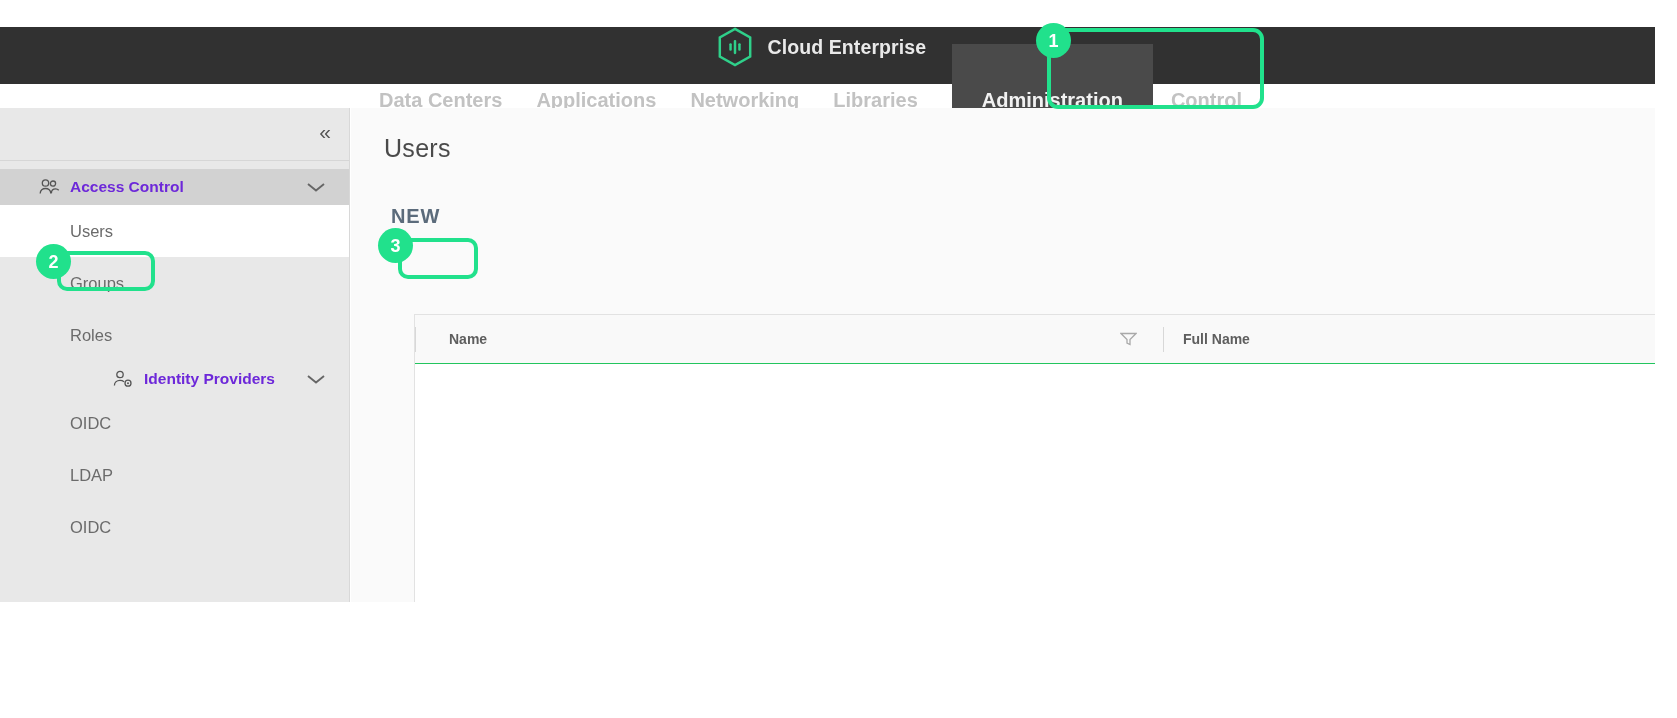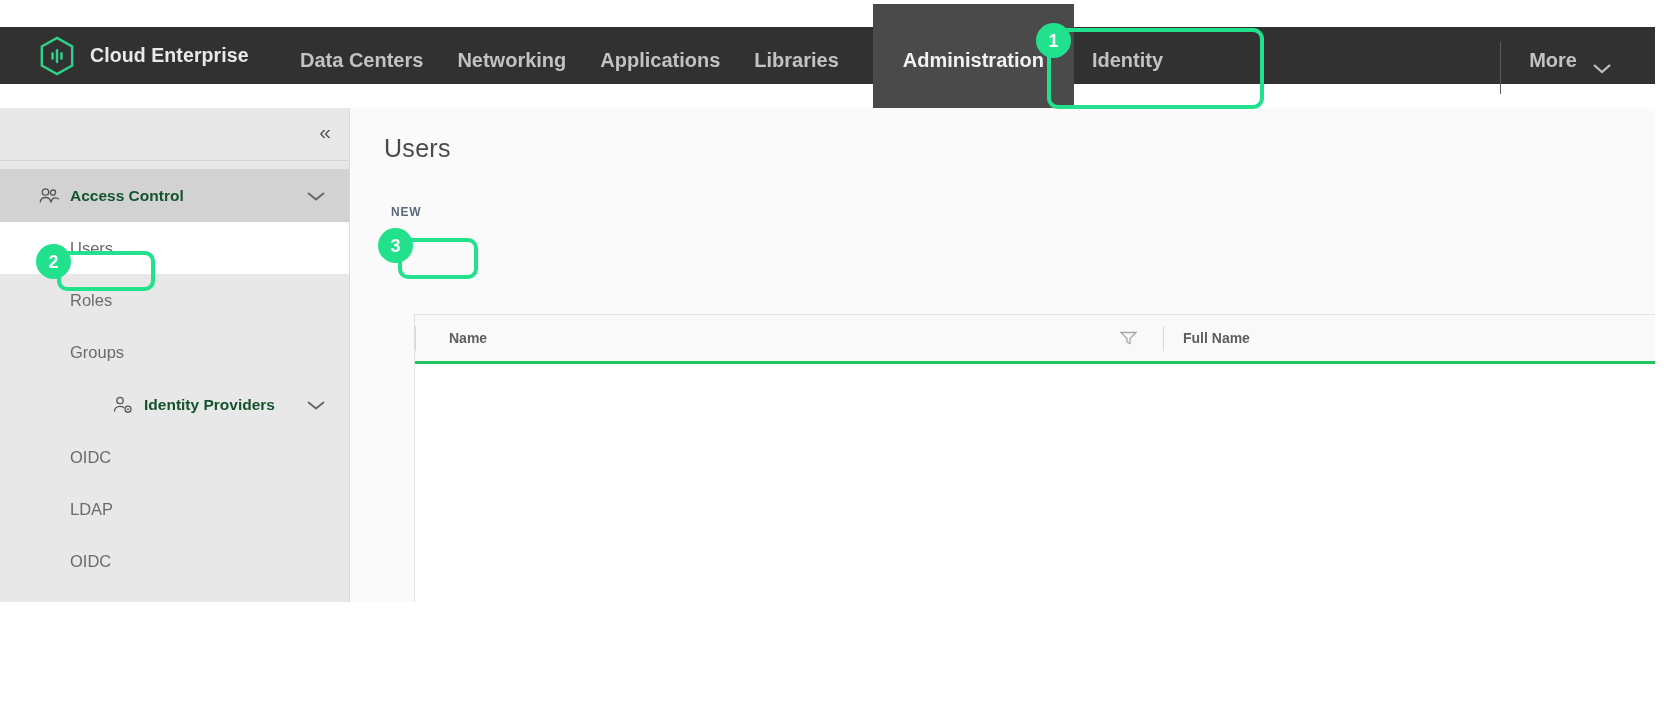--- a/index.html
+++ b/index.html
@@ -21,20 +21,22 @@
     background: #ffffff;
   }
 
   
   #topnav {
     position: absolute;
     left: 0; top: 0;
     width: 1655px; height: 57px;
     background: #313131;
     display: flex;
+    align-items: center;
+    flex-direction: column;
   }
   #brand {
     display: flex;
     align-items: center;
     padding-left: 38px;
     width: 300px;
     box-sizing: border-box;
   }
   #brand-logo {
     width: 38px; height: 40px;
@@ -115,28 +117,28 @@
     border-bottom: 1px solid #d6d6d6;
   }
   #sidebar-collapse-btn {
     position: absolute;
     right: 18px; top: 13px;
     color: #545454;
     font-size: 21px;
     line-height: 22px;
   }
   .side-group {
-    height: 53px;
+    height: 36px;
     display: flex;
     align-items: center;
     padding-left: 38px;
     box-sizing: border-box;
     position: relative;
     background: #d2d2d2;
-    color: #14532d;
+    color: #6d28d9;
     font-size: 15.5px;
     font-weight: bold;
     margin-top: 8px;
   }
   .side-group .grp-icon {
     width: 22px; height: 22px;
     margin-right: 10px;
     display: flex; align-items: center; justify-content: center;
     flex: none;
   }
@@ -172,42 +174,42 @@
   #page-title {
     position: absolute;
     left: 33px; top: 26px;
     font-size: 25px;
     color: #4a4a4a;
     letter-spacing: .3px;
   }
   #new-button {
     position: absolute;
     left: 34px; top: 93px;
-    font-size: 12px;
+    font-size: 20px;
     font-weight: bold;
     color: #5b6b7b;
     letter-spacing: .8px;
     padding: 4px 6px;
   }
 
   
   #table {
     position: absolute;
     left: 63px; top: 206px;
     width: 1241px;
     height: 288px;
     box-sizing: border-box;
     border-left: 1px solid #e2e2e2;
     border-top: 1px solid #e2e2e2;
     background: #ffffff;
   }
   #table-head {
     height: 49px;
     background: #f9f9f9;
-    border-bottom: 3px solid #22c55e;
+    border-bottom: 1px solid #22c55e;
     display: flex;
     align-items: center;
     box-sizing: border-box;
   }
   .th {
     display: flex;
     align-items: center;
     height: 49px;
     box-sizing: border-box;
     position: relative;
@@ -290,25 +292,25 @@
           <rect x="14" y="17" width="2.6" height="8" rx="1.2" fill="#2fd08a"></rect>
           <rect x="18.7" y="13.5" width="2.6" height="15" rx="1.2" fill="#2fd08a"></rect>
           <rect x="23.4" y="17" width="2.6" height="8" rx="1.2" fill="#2fd08a"></rect>
         </svg>
       </span>
       <span id="brand-title">Cloud Enterprise</span>
     </div>
 
     <div id="nav-items">
       <div class="nav-item">Data Centers</div>
+      <div class="nav-item">Applications</div>
       <div class="nav-item">Networking</div>
-      <div class="nav-item">Applications</div>
       <div class="nav-item">Libraries</div>
       <div class="nav-item" id="nav-item-administration">Administration</div>
-      <div class="nav-item">Identity</div>
+      <div class="nav-item">Control</div>
     </div>
 
     <div id="nav-right">
       <div id="nav-divider"></div>
       <div class="nav-item" id="nav-item-more">More</div>
       <span id="chevron-more">
         <svg width="22" height="14" viewBox="0 0 22 14">
           <polyline points="3,4 11,11 19,4" fill="none" stroke="#c2c2c2" stroke-width="2.2"></polyline>
         </svg>
       </span>
@@ -334,22 +336,22 @@
         </span>
         <span>Access Control</span>
         <span class="grp-chevron">
           <svg width="22" height="13" viewBox="0 0 22 13">
             <polyline points="3,3.5 11,10 19,3.5" fill="none" stroke="#666" stroke-width="1.9"></polyline>
           </svg>
         </span>
       </div>
 
       <div class="side-link active">Users</div>
+      <div class="side-link">Groups</div>
       <div class="side-link">Roles</div>
-      <div class="side-link">Groups</div>
 
       <div class="side-group" style="background:#e8e8e8;margin-top:0;justify-content:center;">
         <span class="grp-icon">
           <svg width="22" height="20" viewBox="0 0 22 20">
             <circle cx="8" cy="5.5" r="3.2" fill="none" stroke="#555" stroke-width="1.3"></circle>
             <path d="M2.4 16.6c0-3.3 2.5-5.2 5.6-5.2 1.6 0 3 .5 4 1.3" fill="none" stroke="#555" stroke-width="1.3"></path>
             <circle cx="16" cy="14.2" r="3" fill="none" stroke="#555" stroke-width="1.3"></circle>
             <circle cx="16" cy="14.2" r="1" fill="#555"></circle>
           </svg>
         </span>

